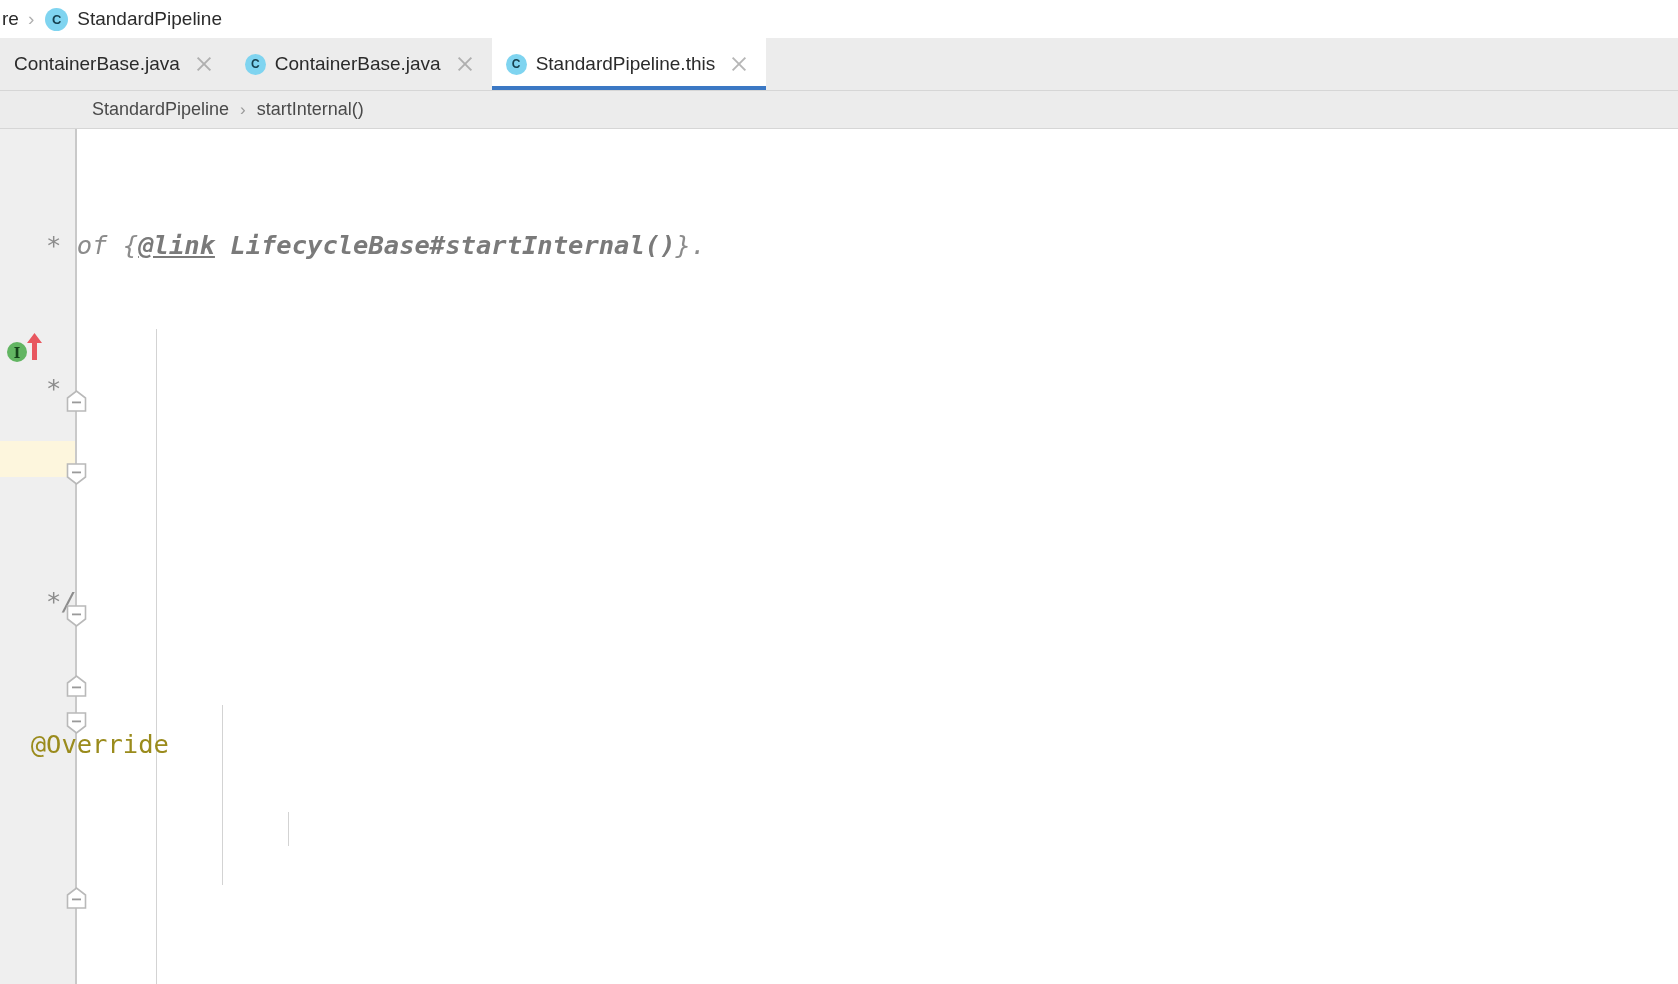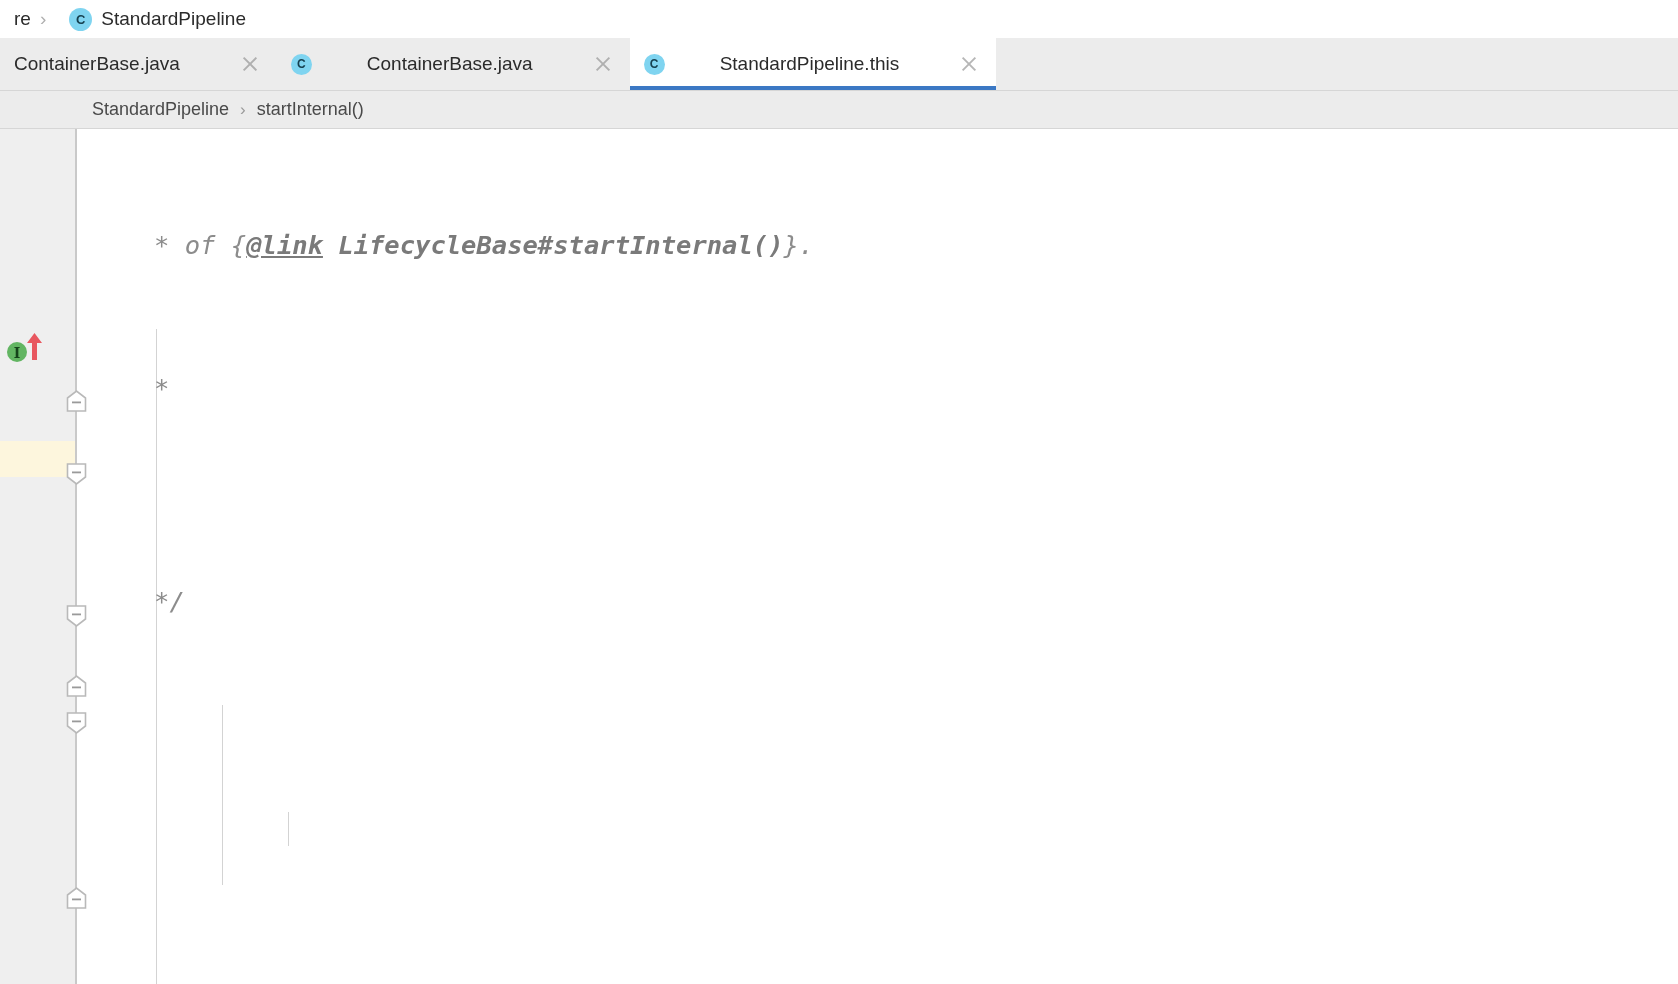--- a/index.html
+++ b/index.html
@@ -24,21 +24,20 @@
     padding-left: 0px;
     box-sizing: border-box;
   }
   .nav-crumb {
     display: flex;
     align-items: center;
     font-size: 19px;
     color: #2b2b2b;
     height: 38px;
     padding: 0 2px;
-    margin-left: 12px;
   }
   .nav-sep {
     color: #b0b0b0;
     font-size: 19px;
     margin: 0 9px 0 7px;
     font-weight: 300;
   }
 
   
   .class-icon {
@@ -73,21 +72,20 @@
   .tab {
     display: flex;
     align-items: center;
     padding: 0 16px 0 14px;
     font-size: 19px;
     color: #2b2b2b;
     position: relative;
     background: #ececec;
     cursor: default;
     white-space: nowrap;
-    gap: 46px;
   }
   .tab.active {
     background: #ffffff;
   }
   .tab.active::after {
     content: "";
     position: absolute;
     left: 0; right: 0; bottom: 0;
     height: 4px;
     background: #3b78c4;
@@ -157,21 +155,20 @@
     position: absolute;
     left: 0; top: 0; right: 0; bottom: 0;
     font-family: "DejaVu Sans Mono", monospace;
     font-size: 25.5px;
     line-height: 35.6px;
     white-space: pre;
   }
   .line {
     height: 35.6px;
     position: relative;
-    padding-left: 108px;
     box-sizing: border-box;
     display: flex;
     align-items: center;
   }
   .line .txt { position: relative; z-index: 2; }
   .cmt     { color: #8c8c8c; font-style: italic; }
   .cmt-b   { color: #7a7a7a; font-style: italic; font-weight: bold; }
   .jd-tag  { color: #7a7a7a; font-style: italic; font-weight: bold; text-decoration: underline; }
   .anno    { color: #9a8b1c; }
 
@@ -318,20 +315,23 @@
     <div class="line">
       <span class="txt"><span class="cmt">   *</span></span>
     </div>
 
 
 
     <div class="line">
       <span class="txt"><span class="cmt">   */</span></span>
     </div>
 
+    <div class="line">
+      <span class="txt"><span class="anno">  @Override</span></span>
+    </div>
 
     
 
     
 
     
 
     
 
     

